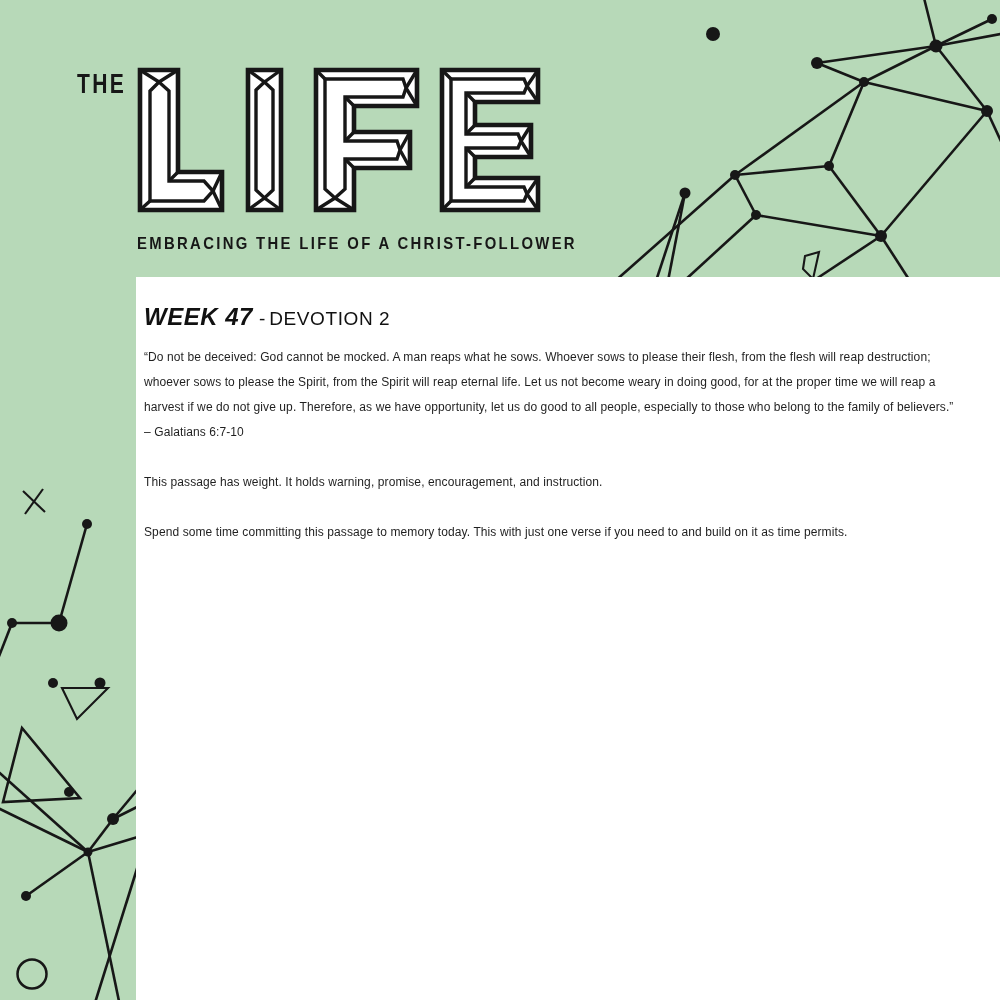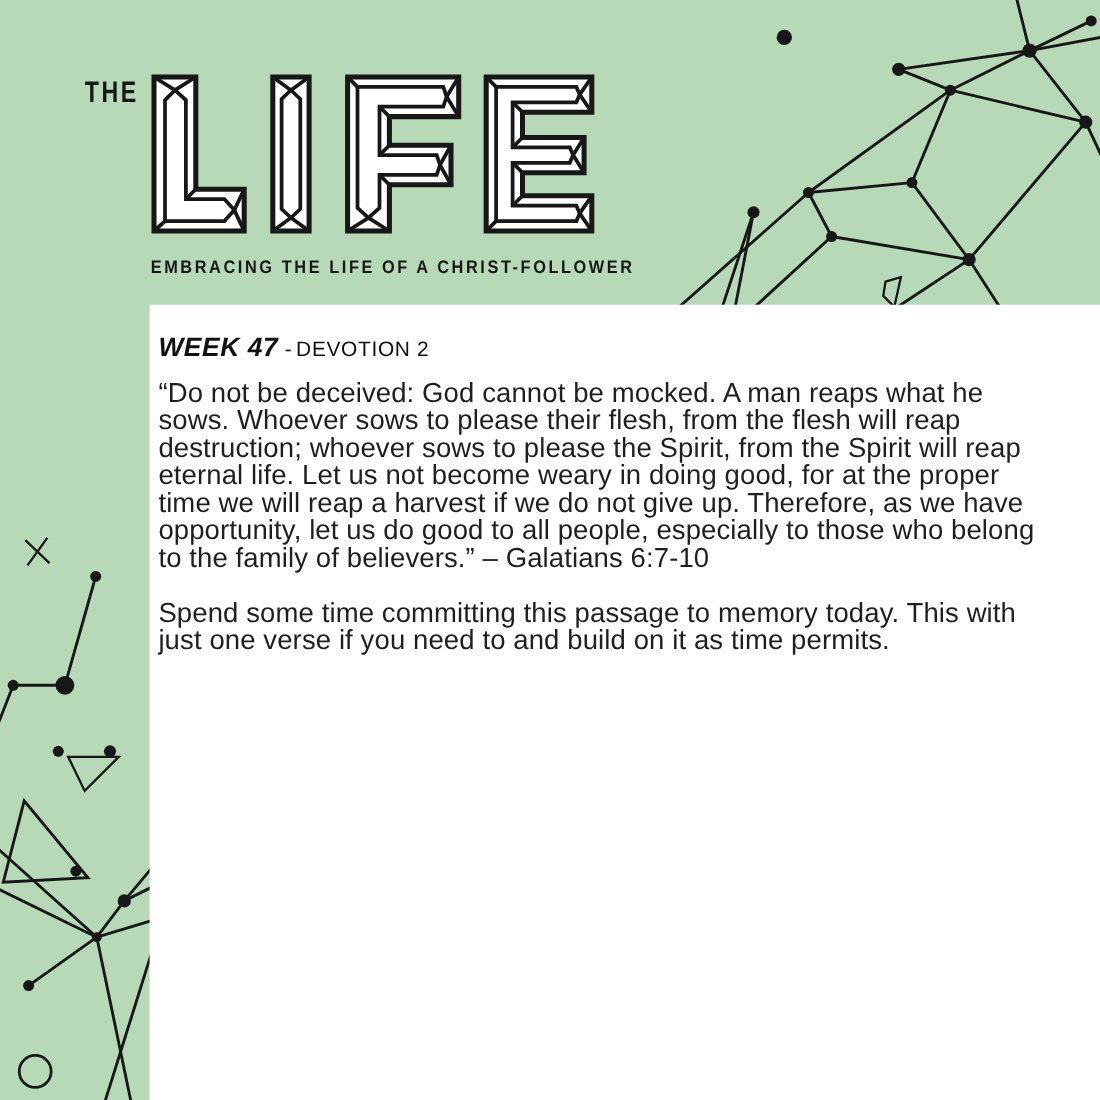--- a/index.html
+++ b/index.html
@@ -45,21 +45,21 @@
     padding:26px 30px 0 8px;
   }
   .heading{margin-bottom:14px;color:#111;}
   .heading .week{
     font-weight:700;font-style:italic;font-size:24px;letter-spacing:0.5px;
   }
   .heading .sep{font-size:19px;font-weight:400;margin:0 4px 0 6px;}
   .heading .devotion{font-size:19px;font-weight:400;letter-spacing:0.6px;}
   .panel p{
     max-width:812px;
-    font-size:25px;line-height:25px;color:var(--body-ink);
+    font-size:12px;line-height:25px;color:var(--body-ink);
     letter-spacing:0.1px;
     margin-bottom:25px;
   }
   .panel p + p{margin-top:9px;}
 </style>
 </head>
 <body>
 
 <div class="stage">
 
@@ -164,16 +164,17 @@
     </svg>
 
     <div class="tagline">EMBRACING THE LIFE OF A CHRIST-FOLLOWER</div>
   </div>
 
   <div class="panel">
     <div class="heading">
       <span class="week">WEEK 47</span><span class="sep">-</span><span class="devotion">DEVOTION 2</span>
     </div>
     <p>“Do not be deceived: God cannot be mocked. A man reaps what he sows. Whoever sows to please their flesh, from the flesh will reap destruction; whoever sows to please the Spirit, from the Spirit will reap eternal life. Let us not become weary in doing good, for at the proper time we will reap a harvest if we do not give up. Therefore, as we have opportunity, let us do good to all people, especially to those who belong to the family of believers.” – Galatians 6:7-10</p>
+    <p>This passage has weight. It holds warning, promise, encouragement, and instruction.</p>
     <p>Spend some time committing this passage to memory today. This with just one verse if you need to and build on it as time permits.</p>
   </div>
 
 </div>
 
 </body></html>

